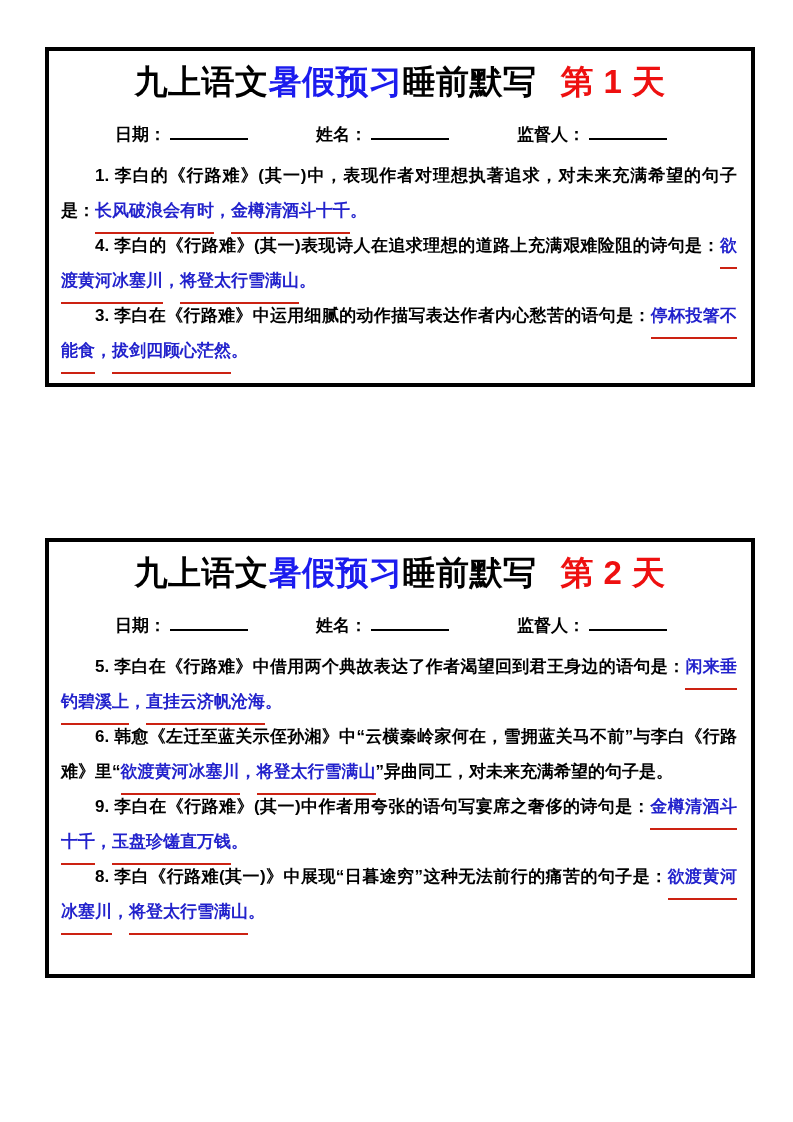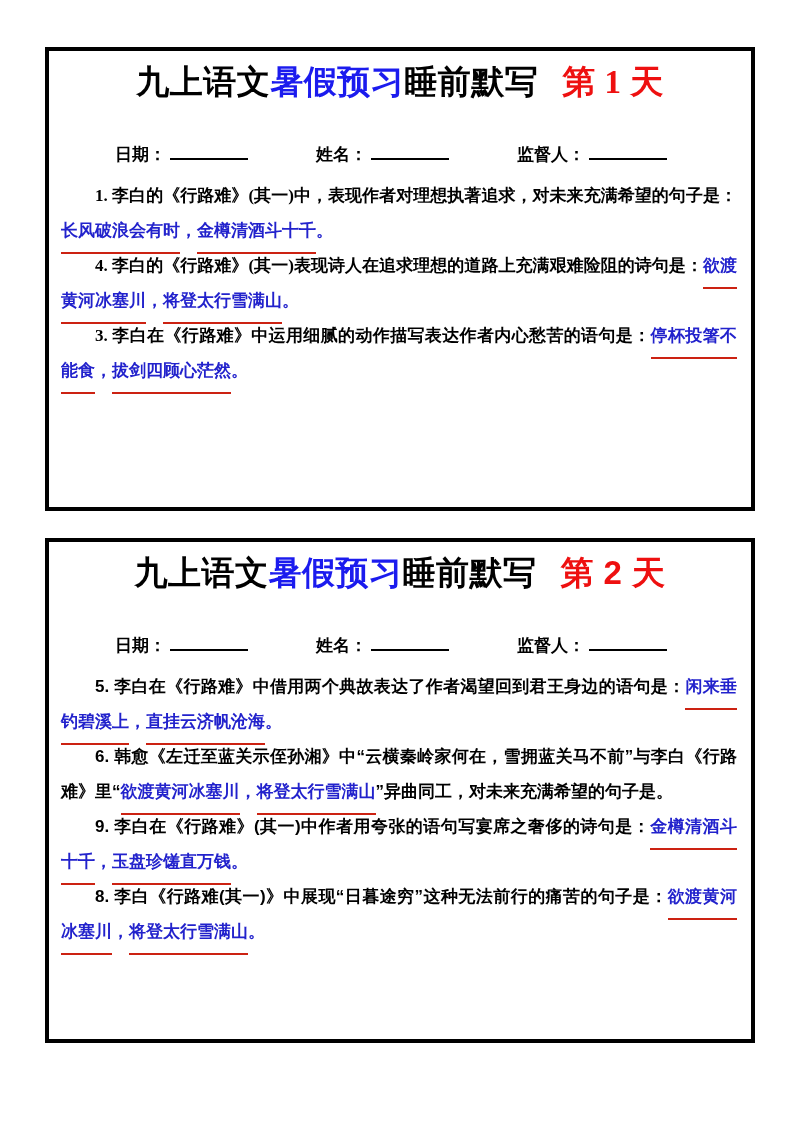--- a/index.html
+++ b/index.html
@@ -14,34 +14,34 @@
   body{
     width:793px;height:1122px;position:relative;background:#ffffff;
     font-family:"Liberation Sans","DejaVu Sans",sans-serif;
     color:var(--ink);
   }
   .card{
     position:absolute;left:45px;width:710px;
     border:4px solid #000;background:#fff;
     padding:0 12px;
   }
-  .card.day1{top:47px;height:464px;font-family:Liberation Serif, serif;}
-  .card.day2{top:538px;height:505px;}
+  .card.day1{top:47px;height:340px;}
+  .card.day2{top:538px;height:440px;}
   .card-title{
     text-align:center;font-weight:bold;font-size:33px;line-height:40px;
     margin-top:11px;letter-spacing:0.5px;white-space:nowrap;
   }
   .title-highlight{color:var(--title-blue);}
   .title-day{color:var(--day-red);margin-left:24px;}
   .fields{
     display:flex;justify-content:space-between;
     margin:18px 72px 0 54px;
     font-size:17px;font-weight:bold;line-height:22px;
   }
-  .field{white-space:nowrap;margin-top:20px;}
+  .field{white-space:nowrap;}
   .blank-line{
     display:inline-block;width:78px;height:16px;
     border-bottom:2px solid #000;margin-left:4px;
   }
   .questions{
     margin:12px 2px 0 0;
     font-size:17px;line-height:35px;font-weight:600;
     text-align:justify;
   }
   .question{margin:0;text-indent:2em;}

